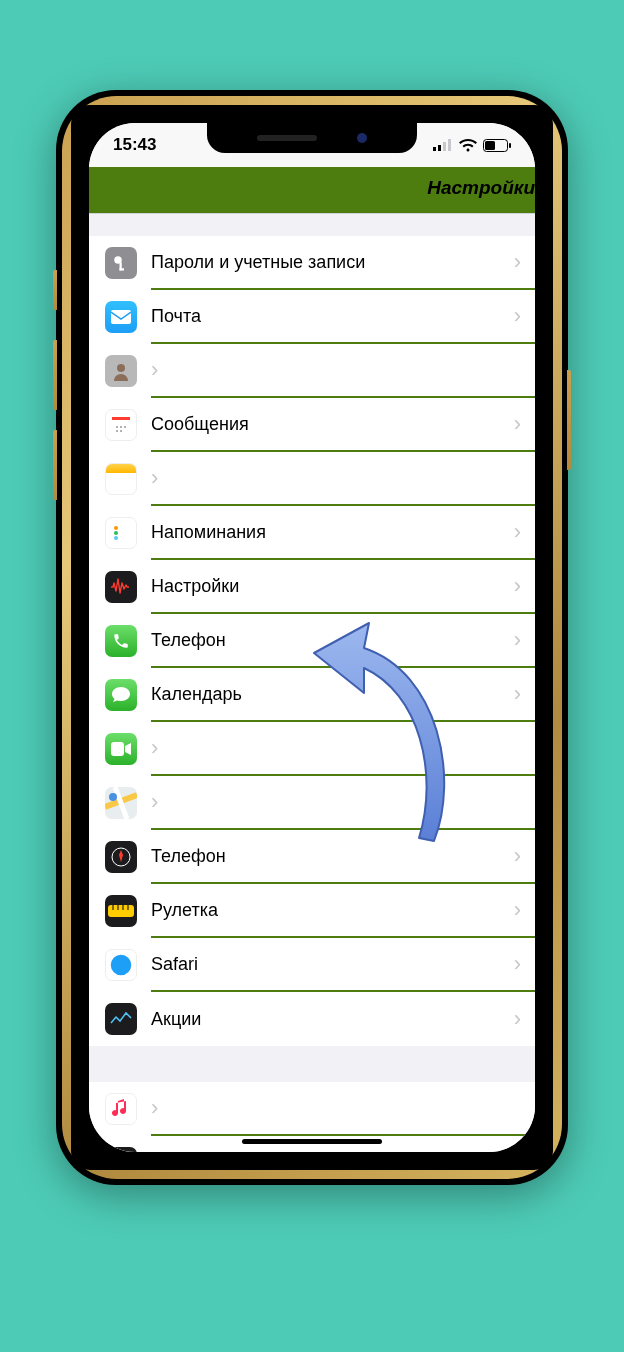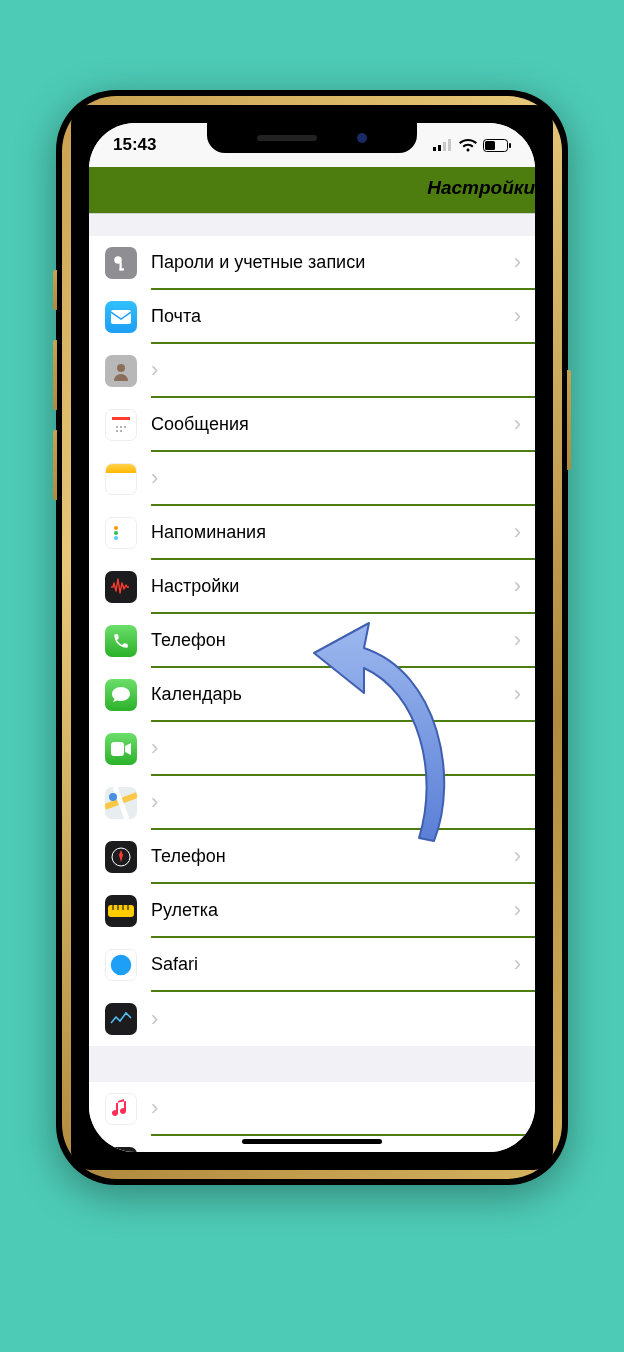--- a/index.html
+++ b/index.html
@@ -406,20 +406,21 @@
             </div>
           </div>
 
           <div class="row">
             <div class="icon-box ic-stocks">
               <svg width="22" height="16" viewBox="0 0 22 16">
                   <path d="M1 12l5-6 4 4 6-8 5 5" stroke="#4fc3f7" stroke-width="1.5" fill="none"></path>
                 </svg>
             </div>
             <div class="row-content">
+              <span class="row-label">Акции</span>
               <span class="chevron">›</span>
             </div>
           </div>
 
         </div>
 
         <div class="group-gap" style="height:36px"></div>
 
         <div class="list">
 

